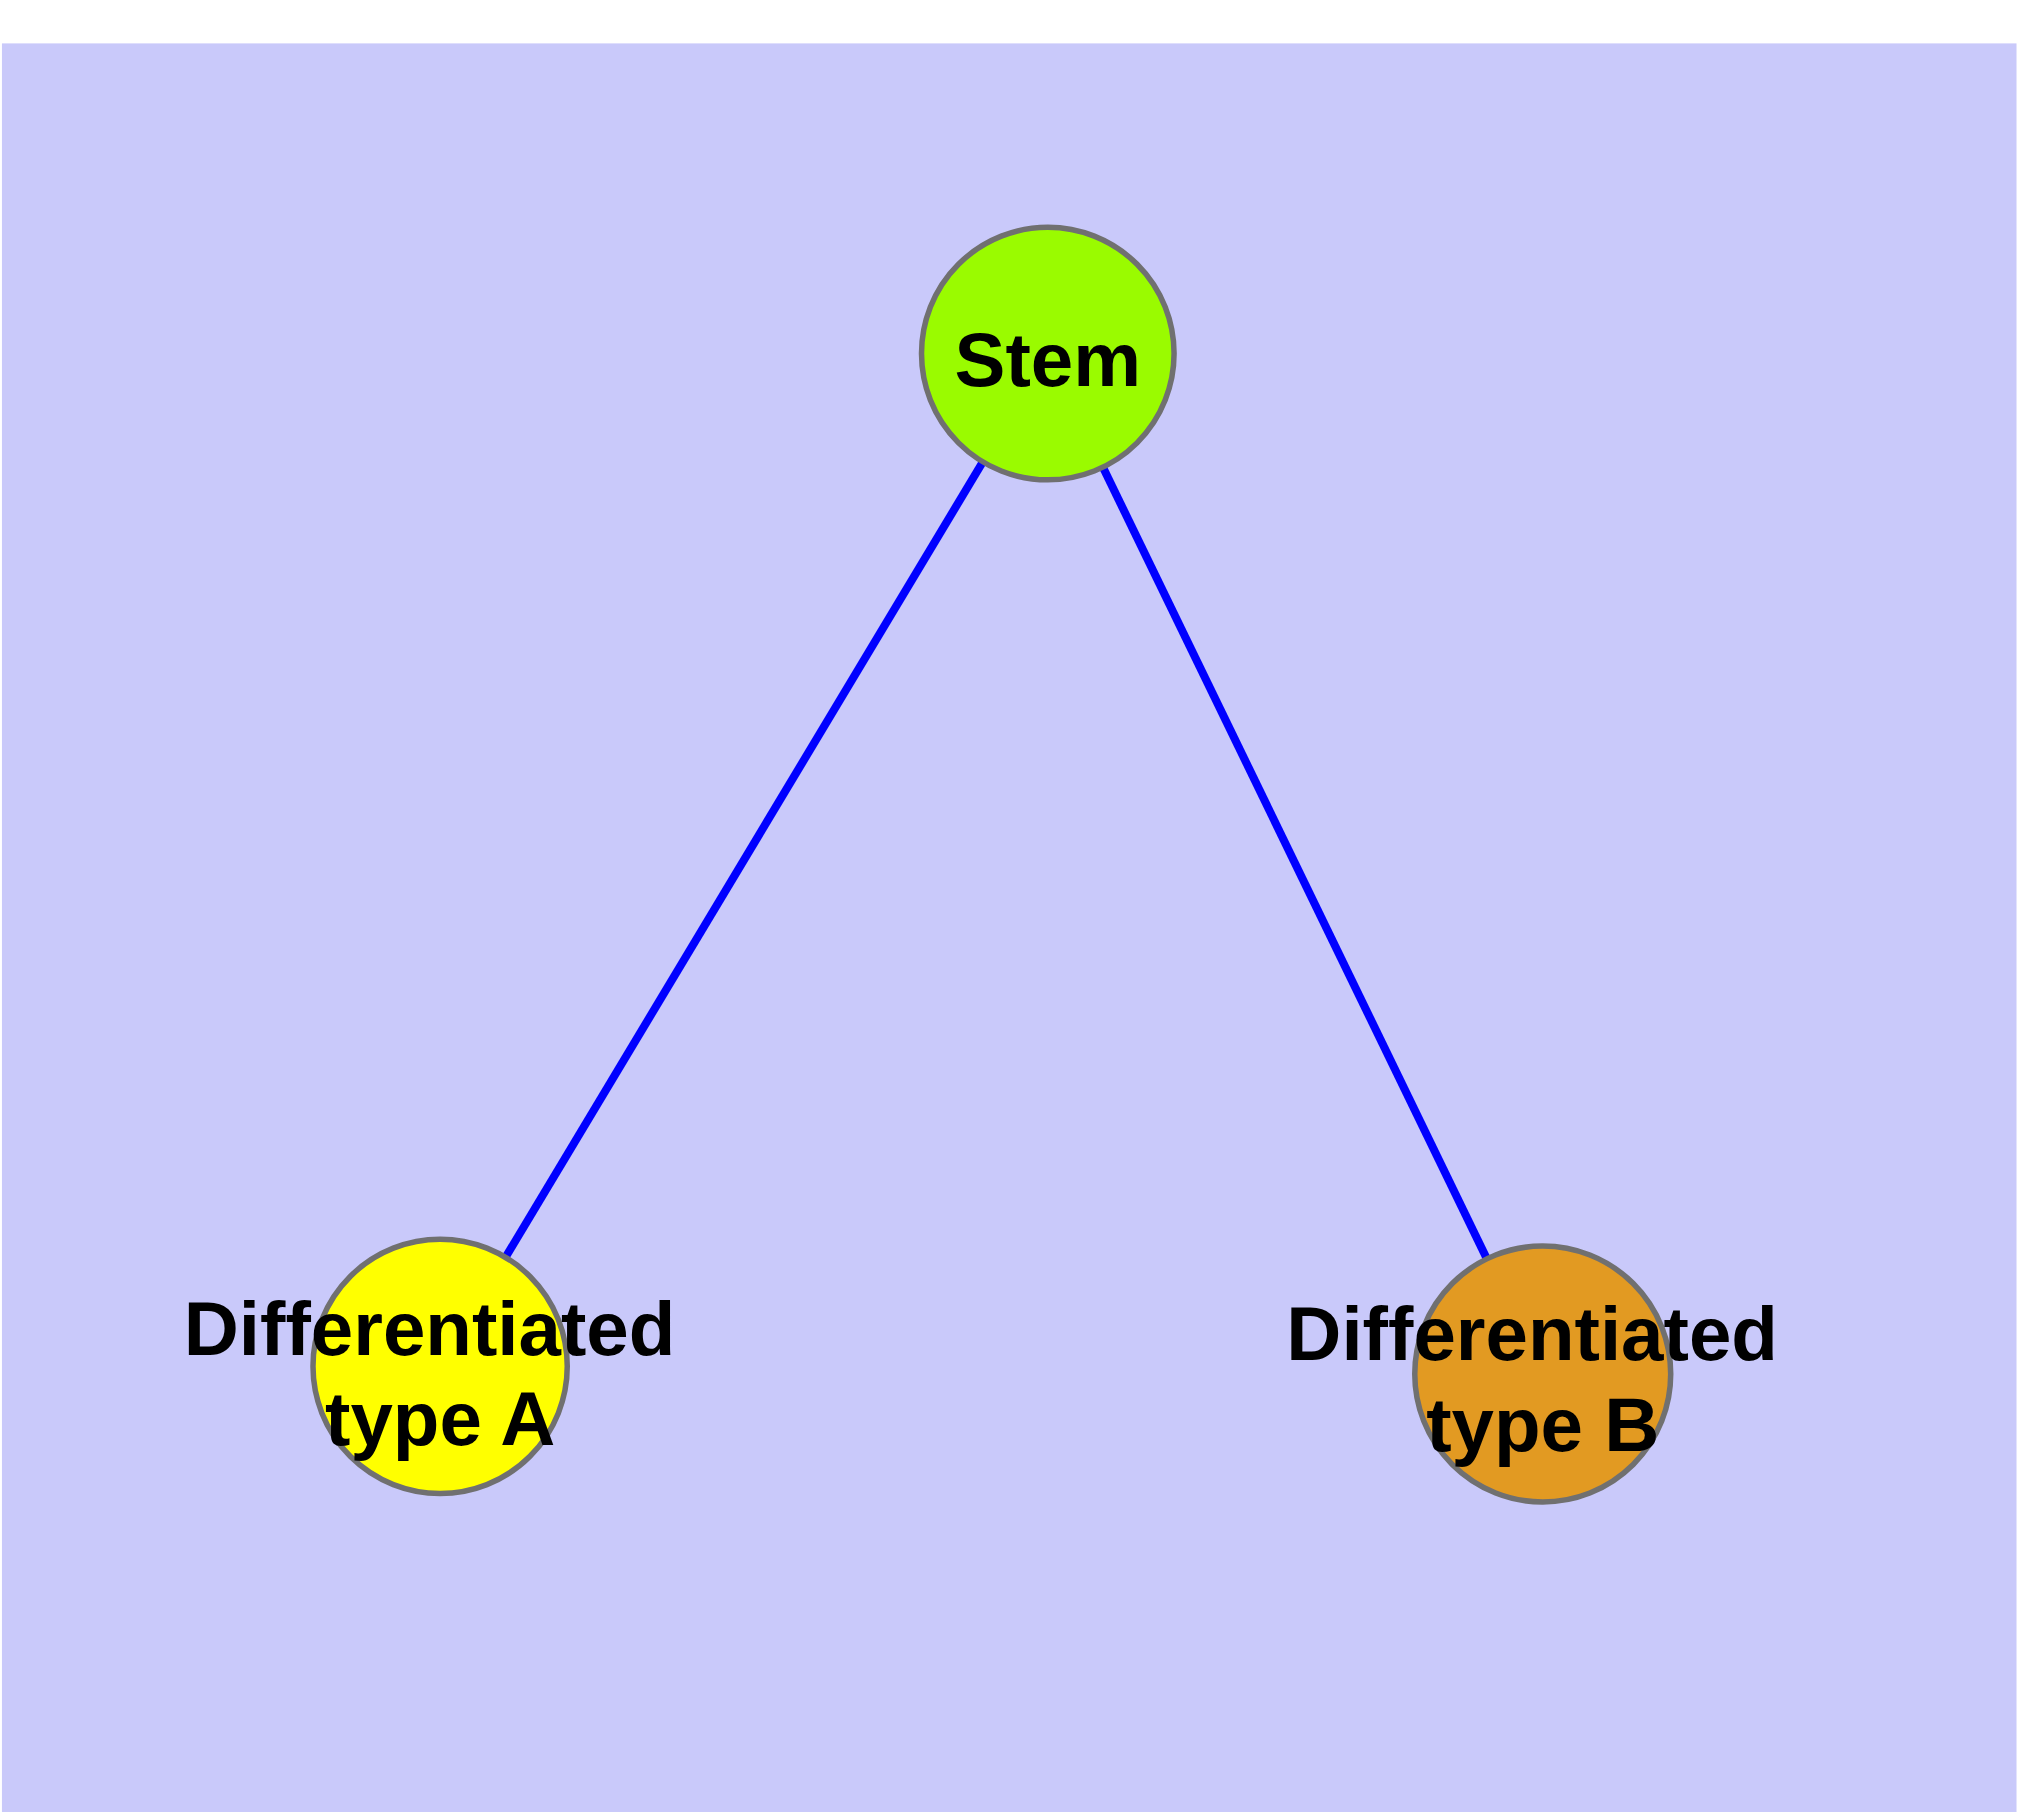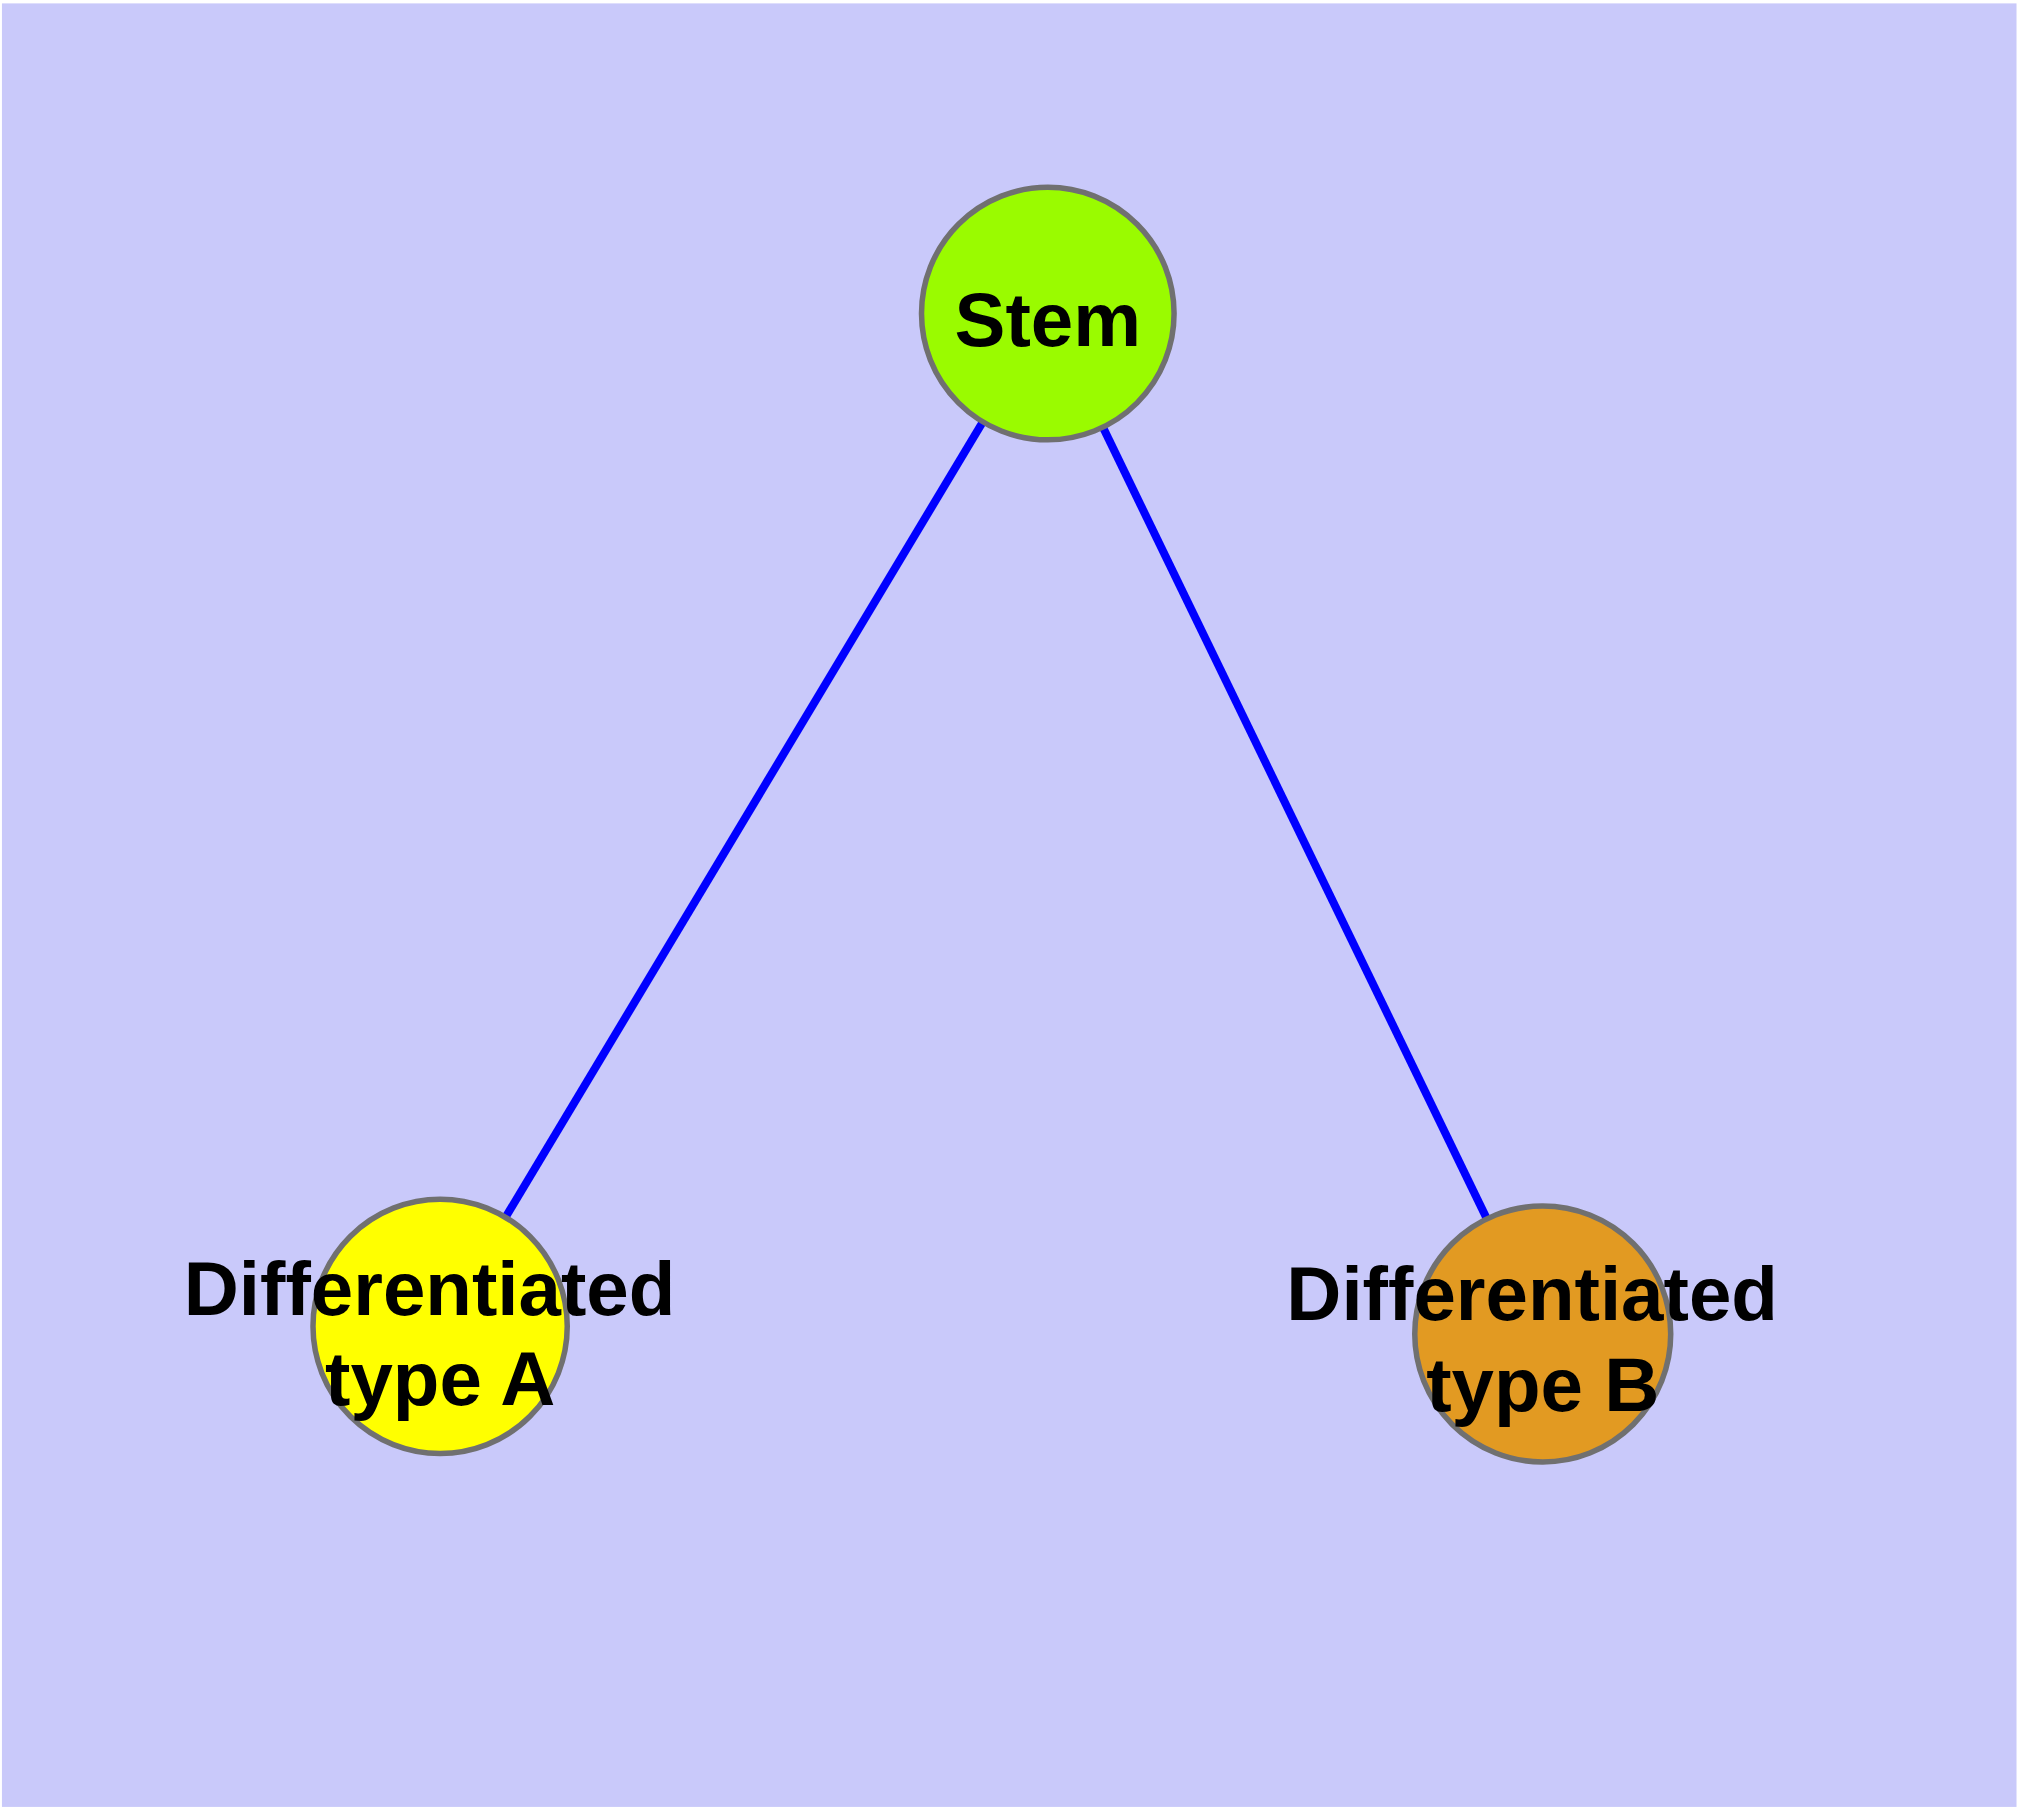--- a/index.html
+++ b/index.html
@@ -7,20 +7,21 @@
     padding: 0;
     background: #ffffff;
     width: 2021px;
     height: 1812px;
     overflow: hidden;
   }
   .stage {
     position: relative;
     width: 2021px;
     height: 1468px;
+    margin-top: 40px;
   }
   svg.graph {
     display: block;
     width: 2021px;
     height: 1812px;
   }
   .edge {
     stroke-width: 9.5px;
     stroke-linecap: butt;
     fill: none;

